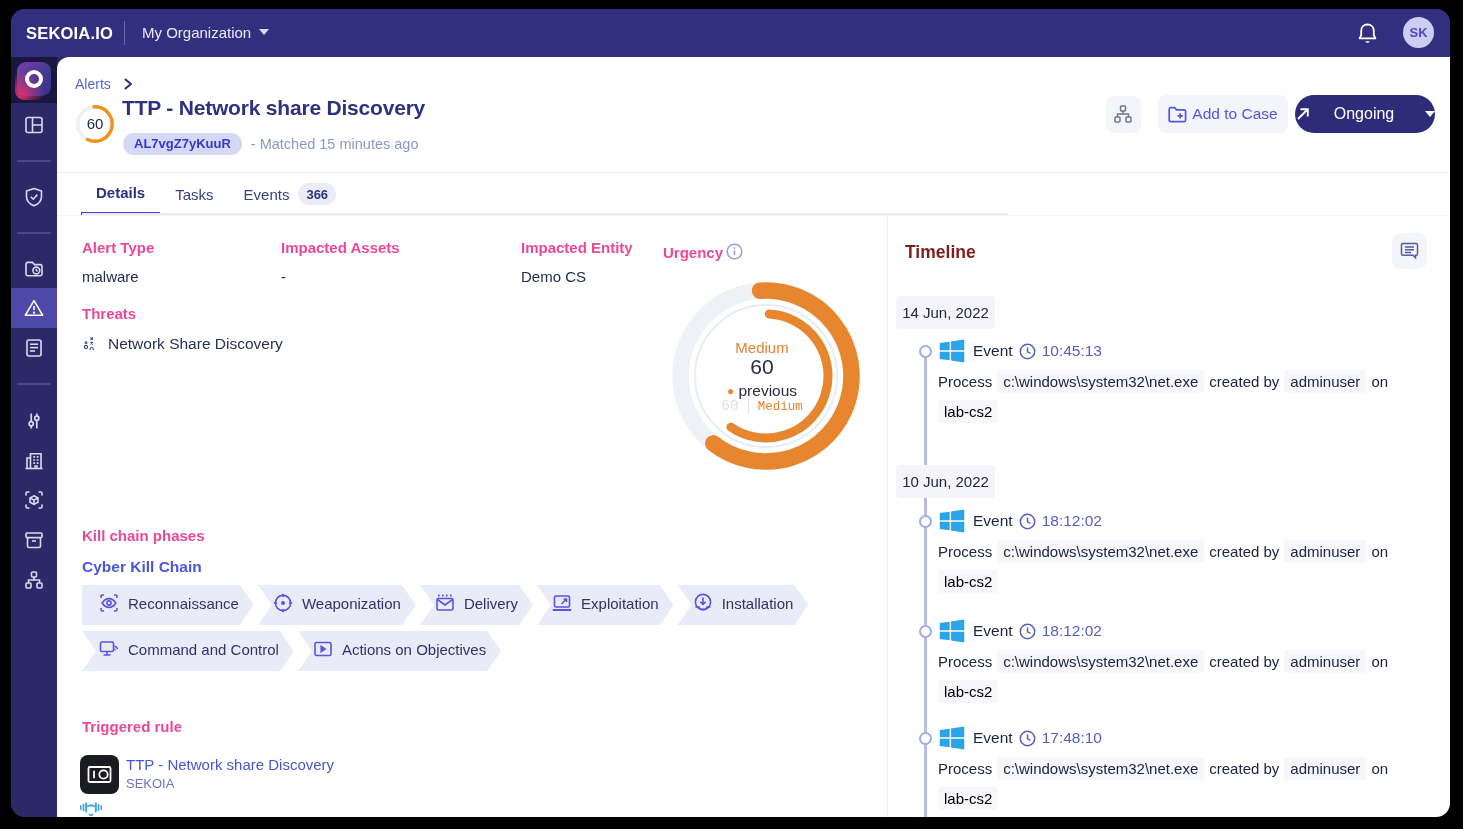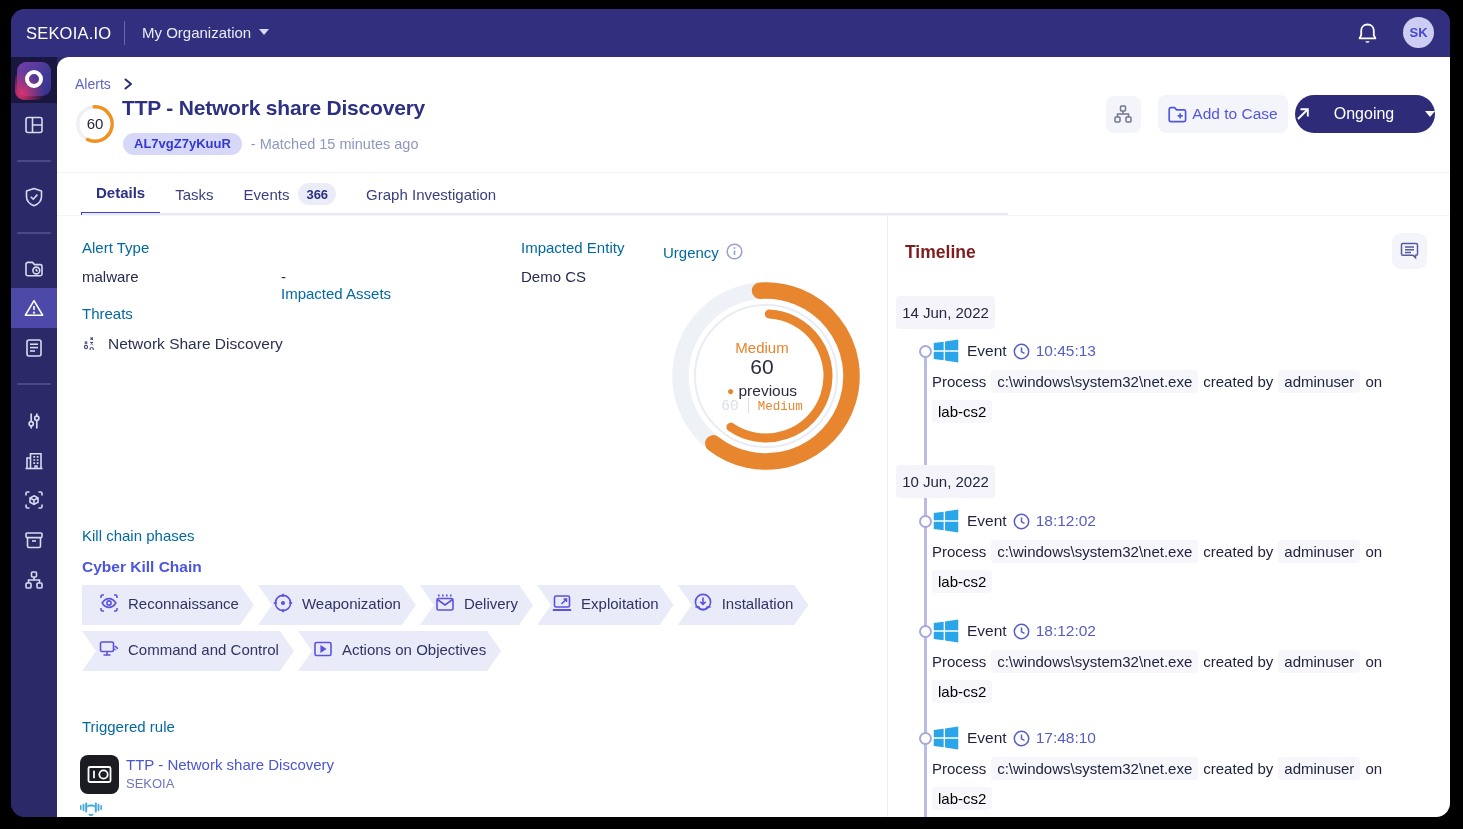--- a/index.html
+++ b/index.html
@@ -1,19 +1,19 @@
 <!DOCTYPE html>
 <html><head>
 <meta charset="utf-8">
 <style>
   * { margin:0; padding:0; box-sizing:border-box; }
   html,body { width:1463px; height:829px; background:#000; font-family:"Liberation Sans", sans-serif; overflow:hidden; }
   .window { position:absolute; left:11px; top:9px; width:1439px; height:808px; border-radius:14px; overflow:hidden; background:#2b2968; }
   .topbar { position:absolute; left:0; top:0; width:100%; height:48px; background:#32307e; }
-  .brand { position:absolute; left:15px; top:15px; color:#fff; font-size:16.5px; font-weight:normal; letter-spacing:0.2px; }
+  .brand { position:absolute; left:15px; top:15px; color:#fff; font-size:16.5px; font-weight:bold; letter-spacing:0.2px; }
   .tb-sep { position:absolute; left:113px; top:12px; width:1px; height:24px; background:#6a68a8; }
   .tb-org { position:absolute; left:131px; top:15px; color:#e9e9f8; font-size:15px; }
   .tb-caret { position:absolute; left:248px; top:20px; width:0; height:0; border-left:5px solid transparent; border-right:5px solid transparent; border-top:6px solid #d9d9f0; }
   .bell { position:absolute; left:1346px; top:13px; }
   .avatar { position:absolute; left:1392px; top:8px; width:31px; height:31px; border-radius:50%; background:#cdccf2; color:#4748ca; font-size:13px; font-weight:bold; text-align:center; line-height:31px; }
   .sidebar { position:absolute; left:0; top:48px; width:46px; bottom:0; background:#2b2968; }
   .logo-cell { position:absolute; left:0; top:0; width:46px; height:46px; background:#191740; }
   .logo-tile { position:absolute; left:6px; top:5px; width:34px; height:34px; border-radius:9px; background:linear-gradient(135deg,#7a3ea8 0%,#433a96 55%,#35318c 100%); }
   .logo-tile:before { content:""; position:absolute; left:-2px; top:8px; width:30px; height:30px; border-radius:9px; background:radial-gradient(circle at 20% 80%, #d9326e 0%, rgba(217,50,110,0) 70%); }
   .logo-o { position:absolute; left:8px; top:8px; width:18px; height:18px; border:4.5px solid #fff; border-radius:50%; }
@@ -35,33 +35,33 @@
   .caret-w { width:0; height:0; border-left:5.5px solid transparent; border-right:5.5px solid transparent; border-top:6.5px solid #fff; margin-left:8px; }
   
   .hdr-line { position:absolute; left:0; top:115px; width:100%; height:1px; background:#f0f1f8; }
   .tabs { position:absolute; left:24px; top:116px; height:42px; display:flex; }
   .tab { height:100%; padding:0 15px; font-size:15px; color:#3a3f7d; display:flex; align-items:center; gap:9px; }
   .tab.active { color:#2c3181; font-weight:bold; border-bottom:3px solid #4442cb; }
   .tab .cnt { background:#ebecf8; color:#2d3180; font-size:13px; font-weight:bold; border-radius:99px; padding:3.5px 8px; }
   .tabs-underline { position:absolute; left:25px; top:156px; width:926px; height:1.5px; background:#e7e9f3; }
   .tabs-line2 { position:absolute; left:0; top:157.5px; width:100%; height:1px; background:#f4f5fa; }
   
-  .flabel { position:absolute; font-size:15px; color:#0369a1; }
+  .flabel { position:absolute; font-size:15px; color:#ec4899;font-weight:bold; }
   .fvalue { position:absolute; font-size:15px; color:#272b4e; }
   
   .rpanel { position:absolute; left:830px; top:158px; width:563px; bottom:0; border-left:1px solid #ececf6; }
   .tl-title { position:absolute; left:17px; top:27px; font-size:17.5px; font-weight:bold; color:#7f1d1d;text-align:right; }
   .tl-select { position:absolute; left:293px; top:18px; width:203px; height:36px; background:#f4f4fb; border-radius:8px; }
   .tl-select .txt { position:absolute; left:12px; top:9px; font-size:15px; color:#3c3f8f; }
   .tl-select .car { position:absolute; right:19px; top:15px; width:0; height:0; border-left:5.5px solid transparent; border-right:5.5px solid transparent; border-top:6.5px solid #3b3e6e; }
   .tl-iconbtn { position:absolute; left:504px; top:18px; width:35px; height:36px; background:#f4f4fb; border-radius:9px; }
   .tl-line { position:absolute; left:36px; top:136px; width:2.5px; bottom:0; background:#babce7; }
   .datechip { position:absolute; left:8px; width:99px; height:33px; background:#f4f4fa; border-radius:4px; color:#23263f; font-size:15px; text-align:center; line-height:33px; z-index:2; }
   .evdot { position:absolute; left:31px; width:13px; height:13px; border-radius:50%; border:2px solid #a6a9dc; background:#fff; z-index:2; }
-  .evgroup { position:absolute; left:44px; width:500px;text-align:center; }
+  .evgroup { position:absolute; left:50px; width:500px;text-align:center; }
   .evrow1 { height:30px; display:flex; align-items:center; gap:6px; }
   .evrow1 .ev { font-size:15.5px; color:#1f2340; margin-left:1px; }
   .evrow1 .tm { font-size:15.5px; color:#565fc0; }
   .evrow2 { height:29px; margin-top:1px; display:flex; align-items:center; gap:5px; font-size:15px; color:#21253f; }
   .pchip { background:#f6f6fb; border-radius:4px; padding:3px 6px; }
   .evrow3 { height:28px; margin-top:1px; display:flex; align-items:center; font-size:15px; }
 </style>
 </head>
 <body>
 <div class="window">
@@ -178,27 +178,26 @@
           <path d="M5.5 3.2 H12.8 V10.5"></path>
         </svg>
         <span>Ongoing</span>
         <span class="caret-w"></span>
       </div>
     <div class="hdr-line"></div>
     <div class="tabs">
       <div class="tab active">Details</div>
       <div class="tab">Tasks</div>
       <div class="tab">Events <span class="cnt">366</span></div>
-      <div class="tab">Graph Investigation</div>
     </div>
     <div class="tabs-line2"></div>
     <div class="tabs-underline"></div>
     <div class="flabel" style="left:25px; top:182px;">Alert Type</div>
     <div class="fvalue" style="left:25px; top:211px;">malware</div>
-    <div class="flabel" style="left:224px; top:182px;margin-top:46px;">Impacted Assets</div>
+    <div class="flabel" style="left:224px; top:182px;">Impacted Assets</div>
     <div class="fvalue" style="left:224px; top:211px;">-</div>
     <div class="flabel" style="left:464px; top:182px;">Impacted Entity</div>
     <div class="fvalue" style="left:464px; top:211px;">Demo CS</div>
     <div class="flabel" style="left:606px; top:187px;">Urgency</div>
     <svg style="position:absolute; left:669px; top:186px;" width="17" height="17" viewBox="0 0 17 17" fill="none">
         <circle cx="8.5" cy="8.5" r="7.3" stroke="#9a9fd0" stroke-width="1.5"></circle>
         <line x1="8.5" y1="7.5" x2="8.5" y2="12" stroke="#9a9fd0" stroke-width="1.6"></line>
         <circle cx="8.5" cy="5" r="0.9" fill="#9a9fd0"></circle>
       </svg>
     <div class="flabel" style="left:25px; top:248px;">Threats</div>

